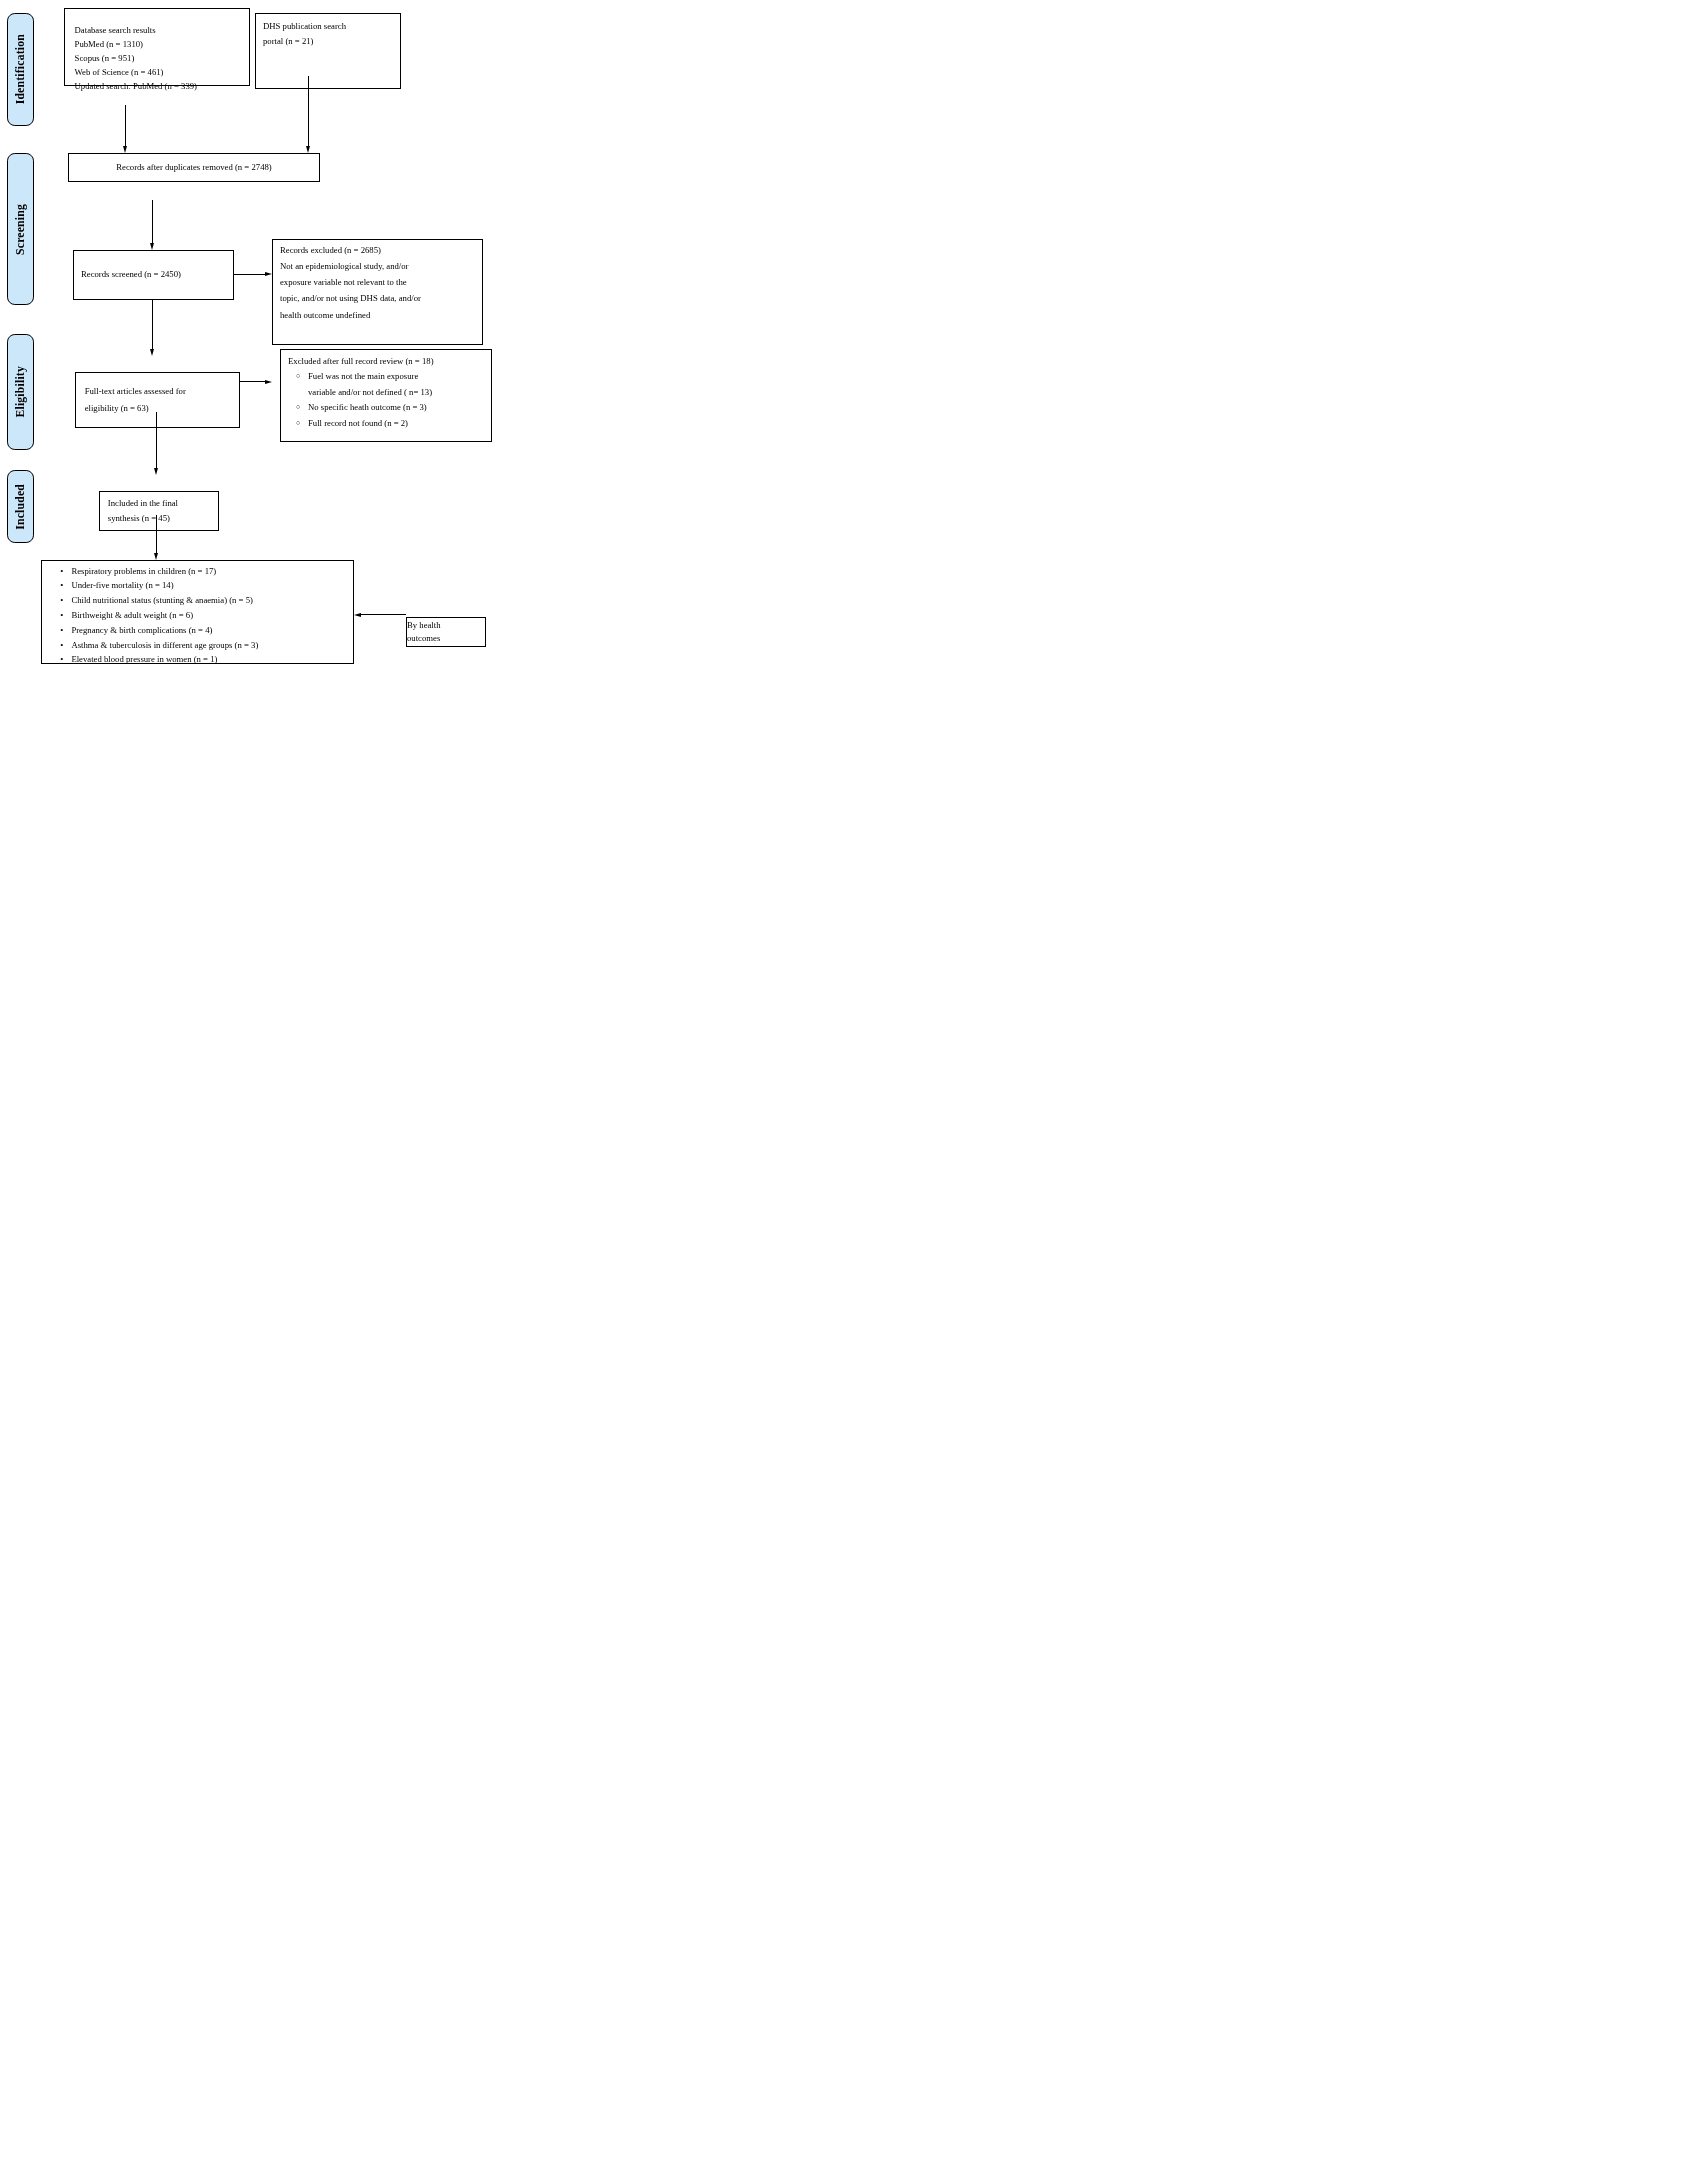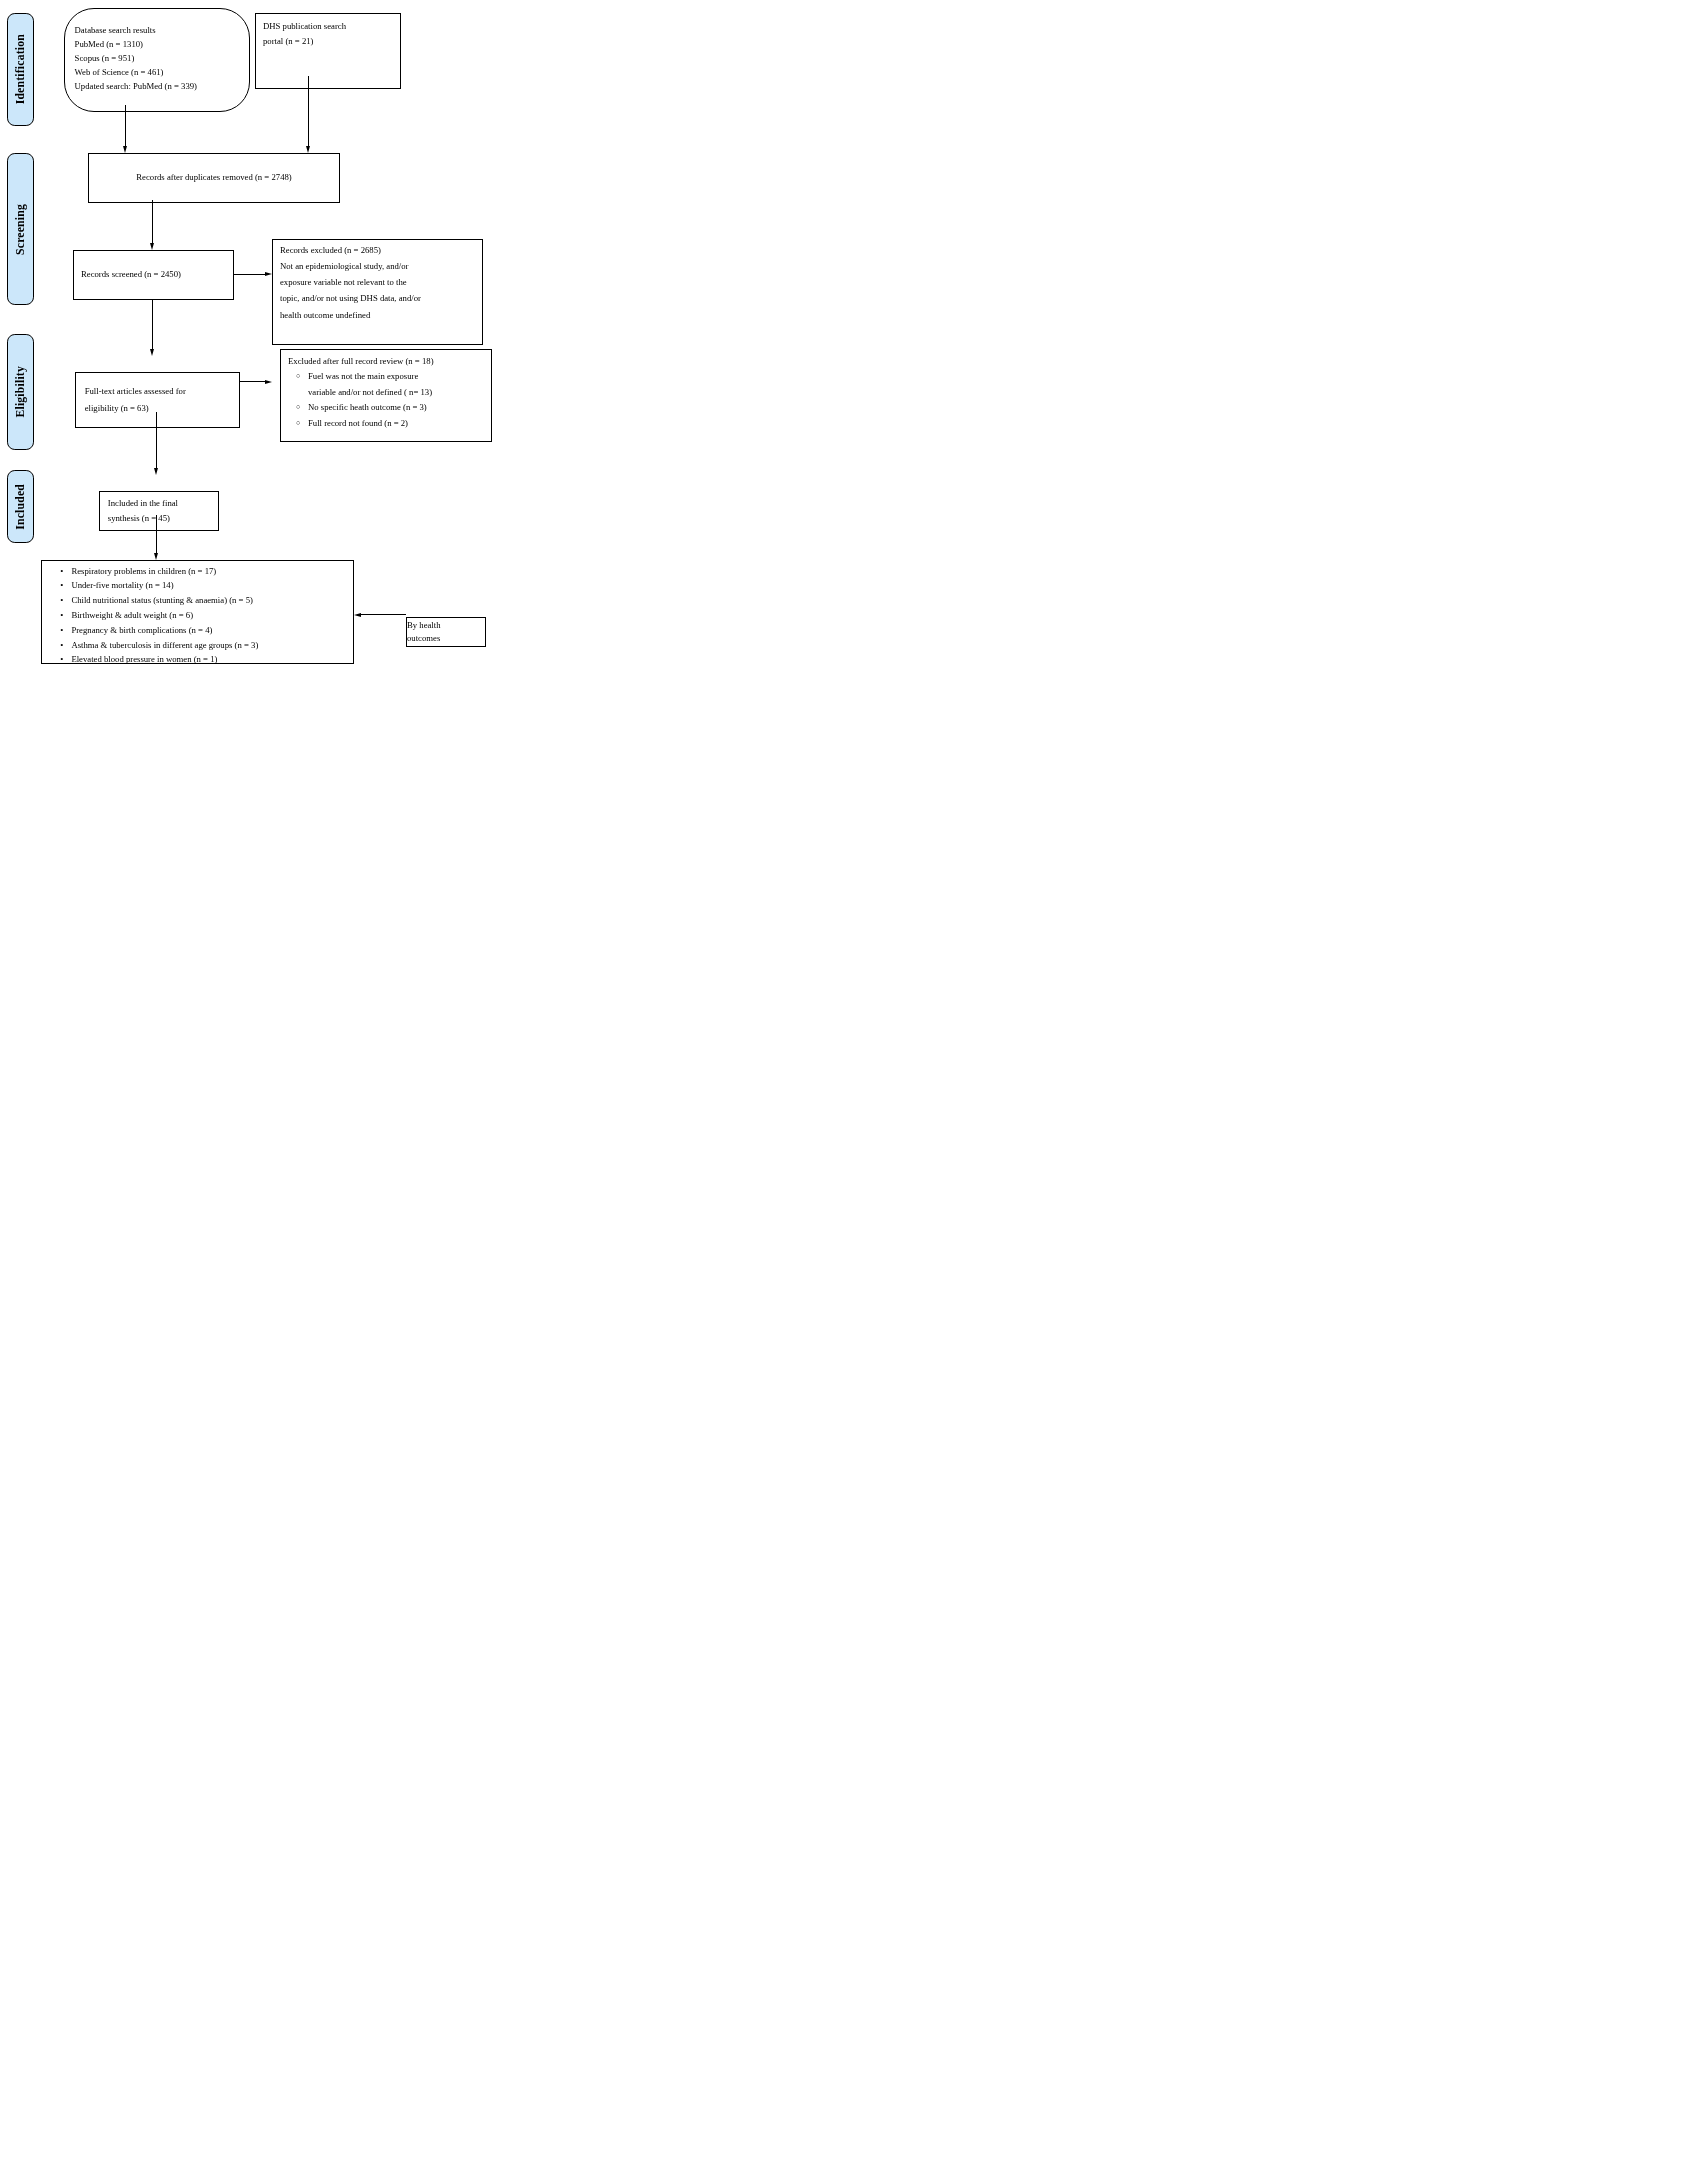--- a/index.html
+++ b/index.html
@@ -46,34 +46,34 @@
   <div class="stage" style="left:6.5px; top:153px; width:27px; height:152px;">
     <span>Screening</span>
   </div>
   <div class="stage" style="left:6.5px; top:334px; width:27px; height:116px;">
     <span>Eligibility</span>
   </div>
   <div class="stage" style="left:6.5px; top:470px; width:27px; height:73px;">
     <span>Included</span>
   </div>
 
-  <div class="box" style="left:64px; top:7.8px; width:186px; height:104px; padding:14px 3.5px 0 9.6px; line-height:1.62;border-radius:30px;">
+  <div class="box" style="left:64px; top:7.8px; width:186px; height:78px; padding:14px 3.5px 0 9.6px; line-height:1.62;">
     <div>Database search results</div>
     <div>PubMed (n = 1310)</div>
     <div>Scopus (n = 951)</div>
     <div>Web of Science (n = 461)</div>
     <div>Updated search: PubMed (n = 339)</div>
   </div>
 
   <div class="box" style="left:255px; top:12.6px; width:146px; height:76px; padding:5.2px 3.5px 0 7px; line-height:1.8;">
     <div>DHS publication search</div>
     <div>portal (n = 21)</div>
   </div>
 
-  <div class="box center-text" style="left:68px; top:153px; width:252px; height:50px;margin-left:20px;">
+  <div class="box center-text" style="left:68px; top:153px; width:252px; height:29px;">
     <div>Records after duplicates removed (n = 2748)</div>
   </div>
 
   <div class="box flex-center-row" style="left:73px; top:250px; width:161px; height:50px; padding-left:7px;">
     <div>Records screened (n = 2450)</div>
   </div>
 
   <div class="box lh-tall" style="left:272px; top:239px; width:211px; height:106px; padding:2.2px 2.6px 0 7px;">
     <div>Records excluded (n = 2685)</div>
     <div>Not an epidemiological study, and/or</div>

